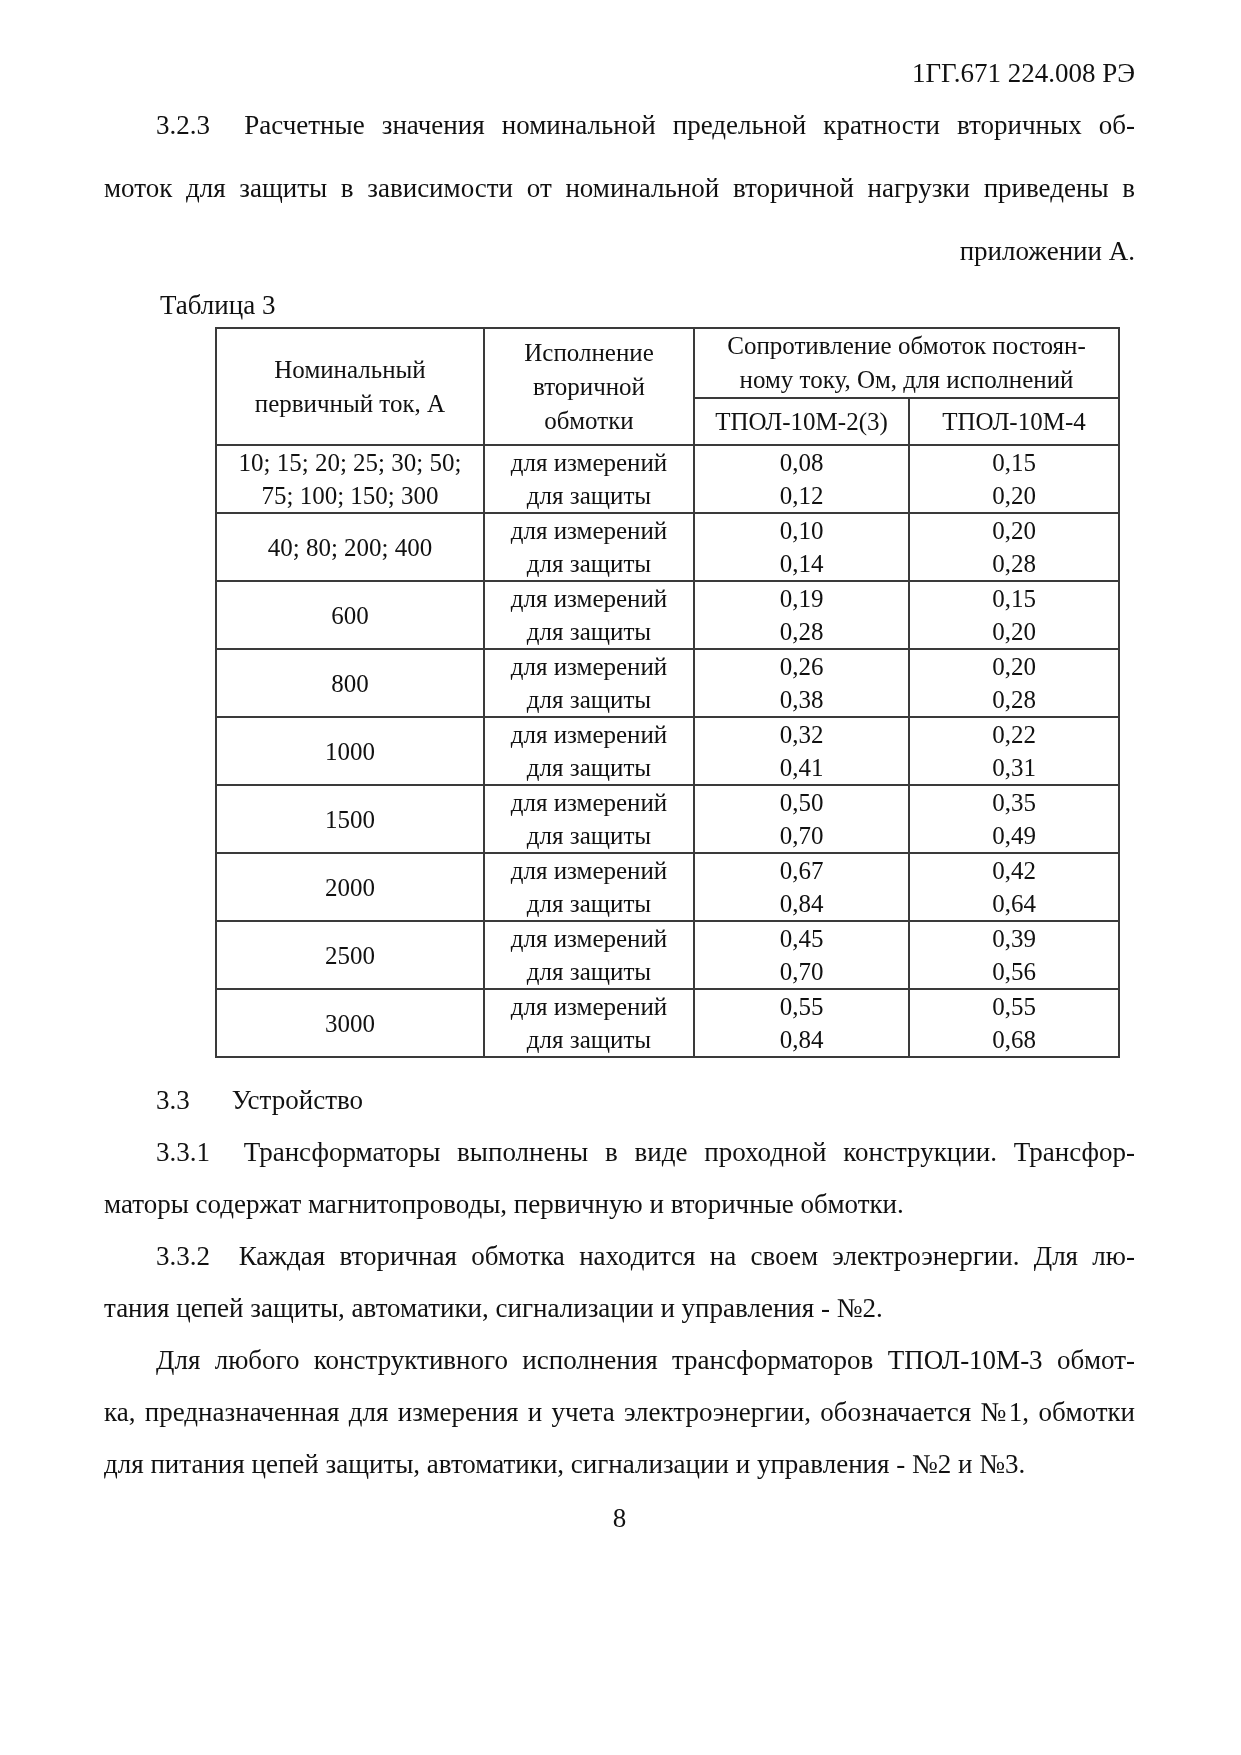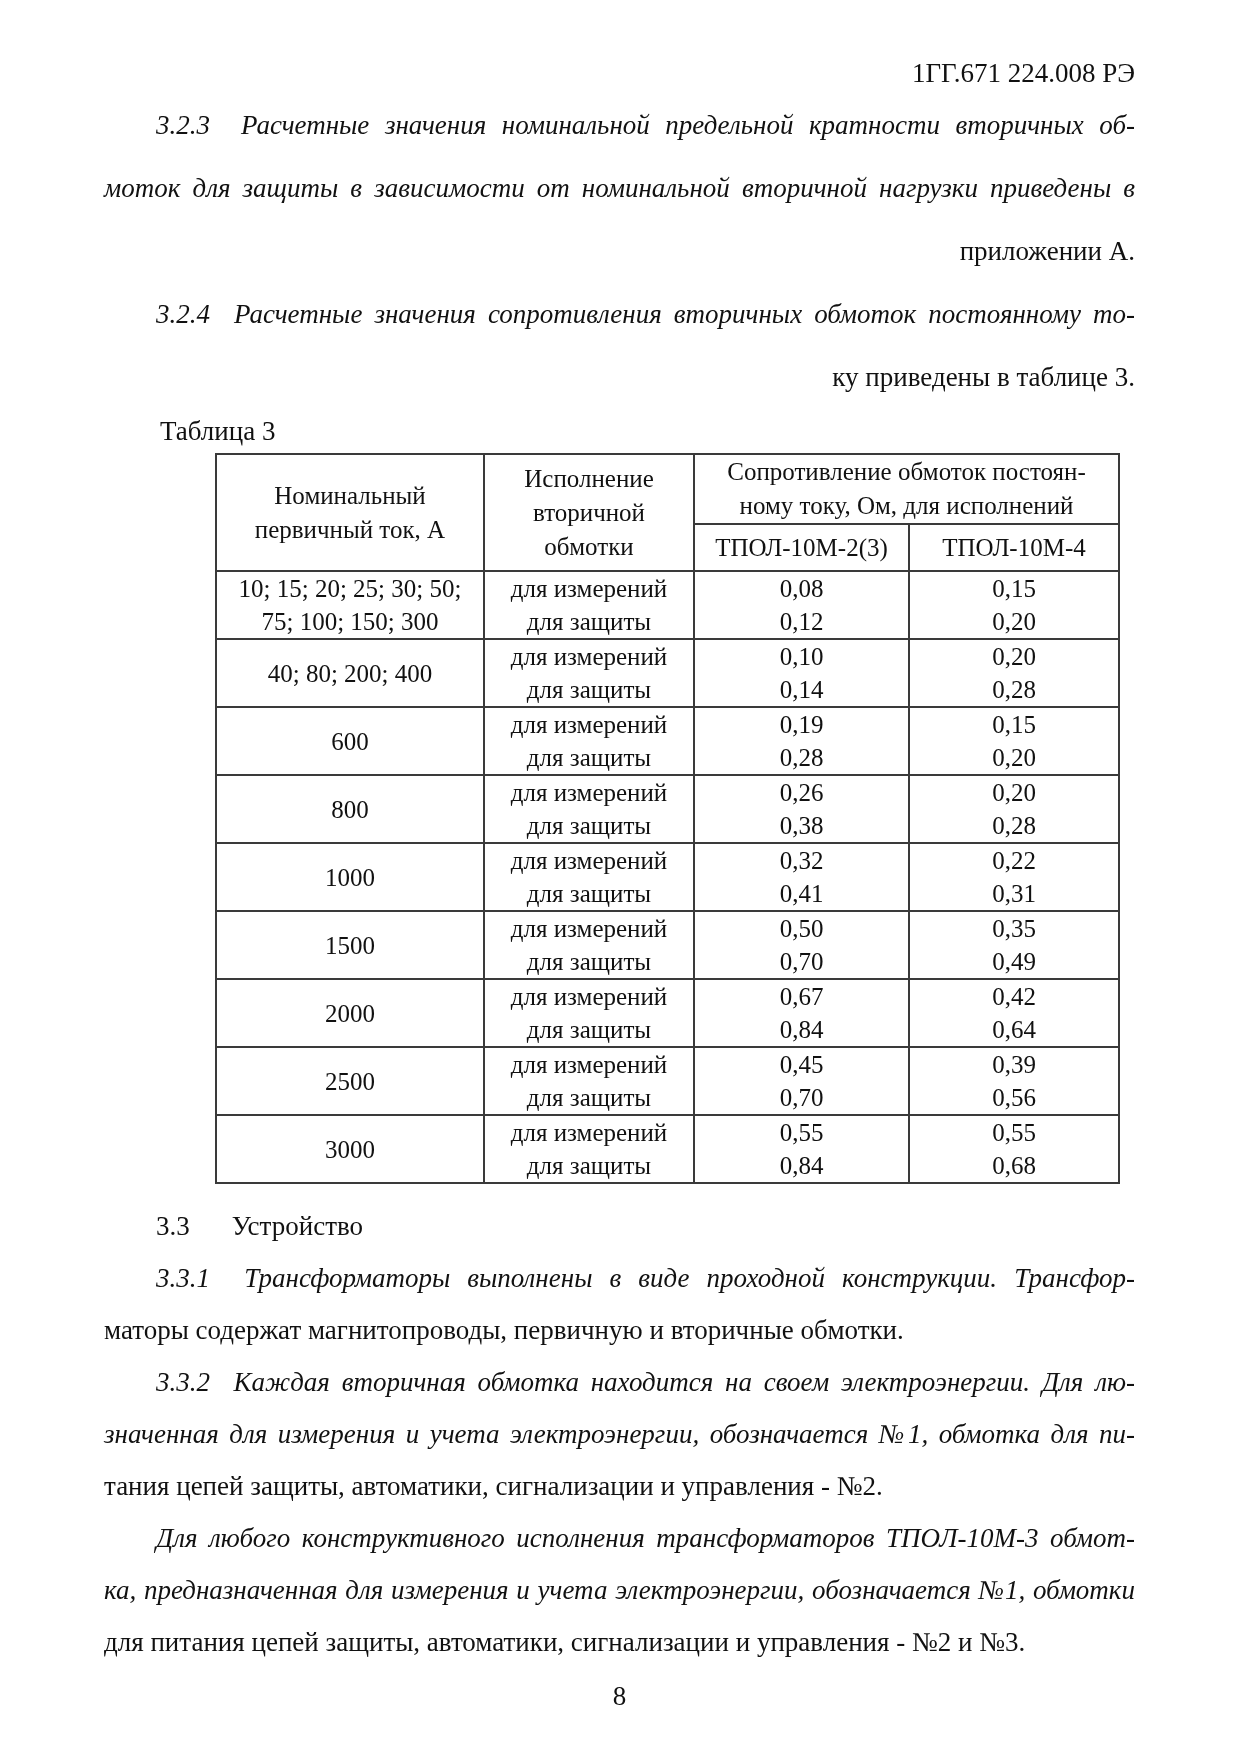--- a/index.html
+++ b/index.html
@@ -20,21 +20,21 @@
     font-size: 27px;
     height: 42px;
     line-height: 42px;
   }
   .line {
     font-size: 27px;
     line-height: 63px;
     white-space: pre-wrap;
     text-align: right;
   }
-  .j { text-align: justify; text-align-last: justify; font-style: italic; }
+  .j { text-align: justify; text-align-last: justify; }
   .ind { padding-left: 52px; }
   .tcap {
     font-size: 27px;
     height: 44px;
     line-height: 44px;
     margin-left: 56px;
   }
   table.res {
     border-collapse: collapse;
     table-layout: fixed;
@@ -80,24 +80,20 @@
 <div class="page">
 
   <div class="doc-header">1ГГ.671 224.008 РЭ</div>
 
   <div>
     <div class="line j ind">3.2.3  Расчетные значения номинальной предельной кратности вторичных об-</div>
     <div class="line j">моток для защиты в зависимости от номинальной вторичной нагрузки приведены в</div>
     <div class="line">приложении А.</div>
   </div>
 
-  <div>
-    <div class="line j ind">3.2.4  Расчетные значения сопротивления вторичных обмоток постоянному то-</div>
-    <div class="line">ку приведены в таблице 3.</div>
-  </div>
 
   <div class="tcap">Таблица 3</div>
 
   <table class="res">
     <colgroup>
       <col style="width:268px">
         <col style="width:210px">
         <col style="width:215px">
         <col style="width:210px">
     </colgroup>
@@ -291,21 +287,20 @@
     <span class="num">3.3</span><span>Устройство</span>
   </div>
 
   <div>
     <div class="line-b j ind">3.3.1  Трансформаторы выполнены в виде проходной конструкции. Трансфор-</div>
     <div class="line-b">маторы содержат магнитопроводы, первичную и вторичные обмотки.</div>
   </div>
 
   <div>
     <div class="line-b j ind">3.3.2  Каждая вторичная обмотка находится на своем электроэнергии. Для лю-</div>
-    <div class="line-b j">значенная для измерения и учета электроэнергии, обозначается №1, обмотка для пи-</div>
     <div class="line-b">тания цепей защиты, автоматики, сигнализации и управления - №2.</div>
   </div>
 
   <div>
     <div class="line-b j ind">Для любого конструктивного исполнения трансформаторов ТПОЛ-10М-3 обмот-</div>
     <div class="line-b j">ка, предназначенная для измерения и учета электроэнергии, обозначается №1, обмотки</div>
     <div class="line-b">для питания цепей защиты, автоматики, сигнализации и управления - №2 и №3.</div>
   </div>
 
   <div class="page-num">8</div>

